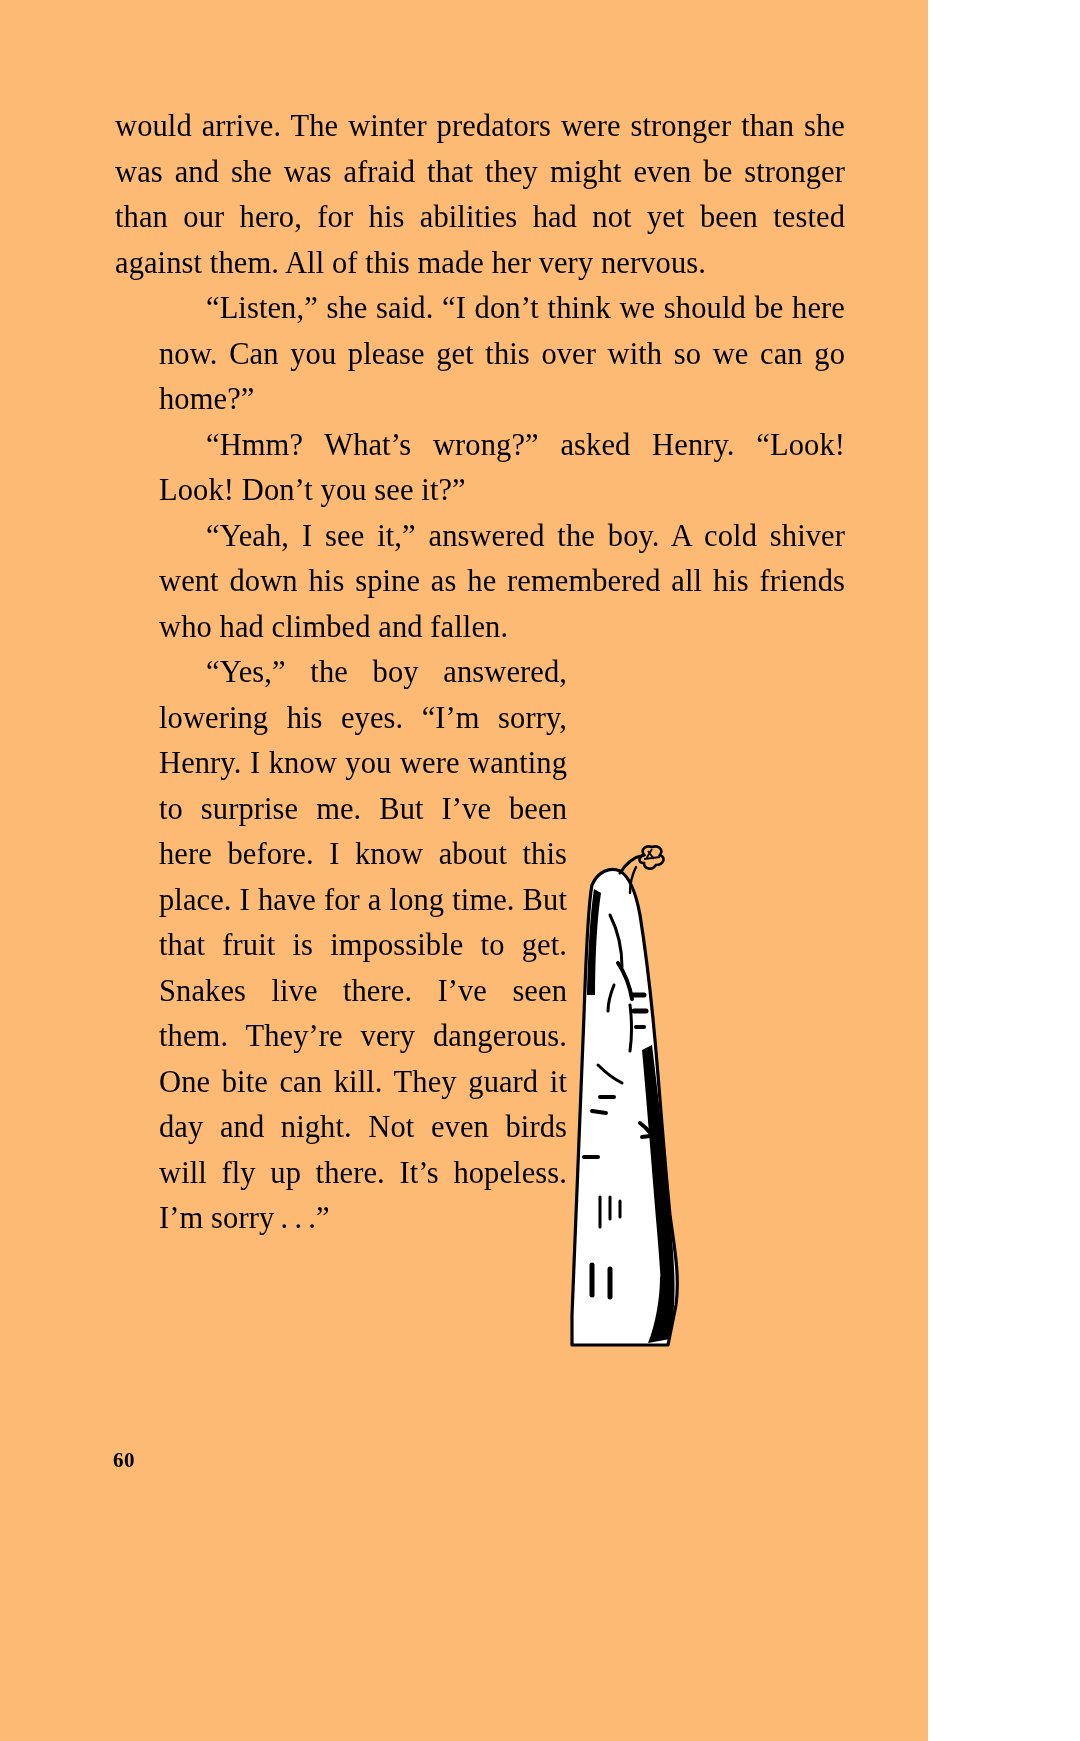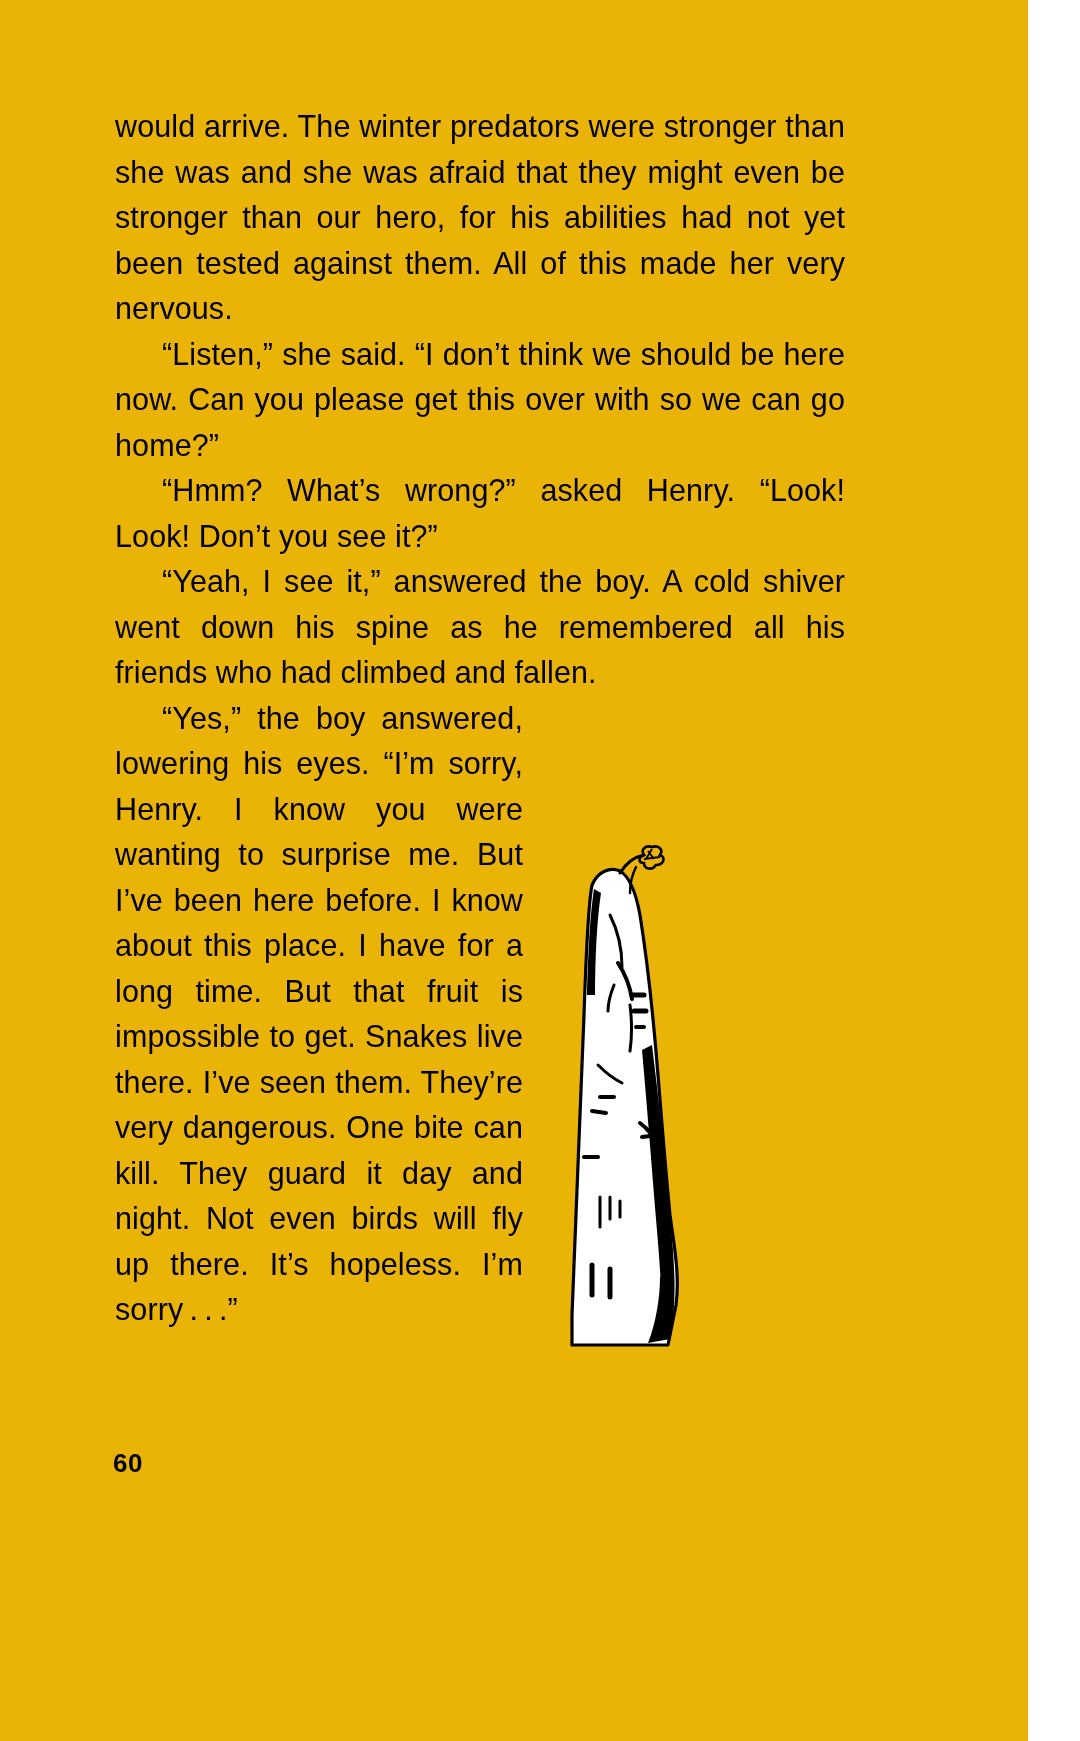--- a/index.html
+++ b/index.html
@@ -2,60 +2,61 @@
 <html><head>
 <meta charset="utf-8">
 <style>
   html, body {
     margin: 0;
     padding: 0;
     background: #ffffff;
   }
   .page {
     position: relative;
-    width: 1028px;
+    width: 928px;
     height: 1741px;
-    background: #eab308;
+    background: #fdba74;
     overflow: hidden;
-    font-family: Liberation Sans, sans-serif;
+    font-family: Liberation Serif, serif;
     color: #000000;
   }
   .text-column {
     position: absolute;
     left: 115px;
     top: 104px;
     width: 730px;
   }
   .para {
     margin: 0;
     font-size: 30.5px;
     line-height: 45.5px;
     text-align: justify;
     text-justify: inter-word;
     letter-spacing: 0.1px;
   }
   .para.indent {
     text-indent: 47px;
+    margin-left: 44px;
   }
   
   .para.wrap-narrow {
     width: 408px;
   }
   .illustration {
     position: absolute;
     left: 548px;
     top: 845px;
     width: 180px;
     height: 520px;
   }
   .folio {
     position: absolute;
     left: 113px;
     top: 1448px;
-    font-size: 26px;
+    font-size: 21px;
     font-weight: bold;
     letter-spacing: 0.5px;
   }
 </style>
 </head>
 <body>
 
 <div class="page">
 
   <div class="text-column">

